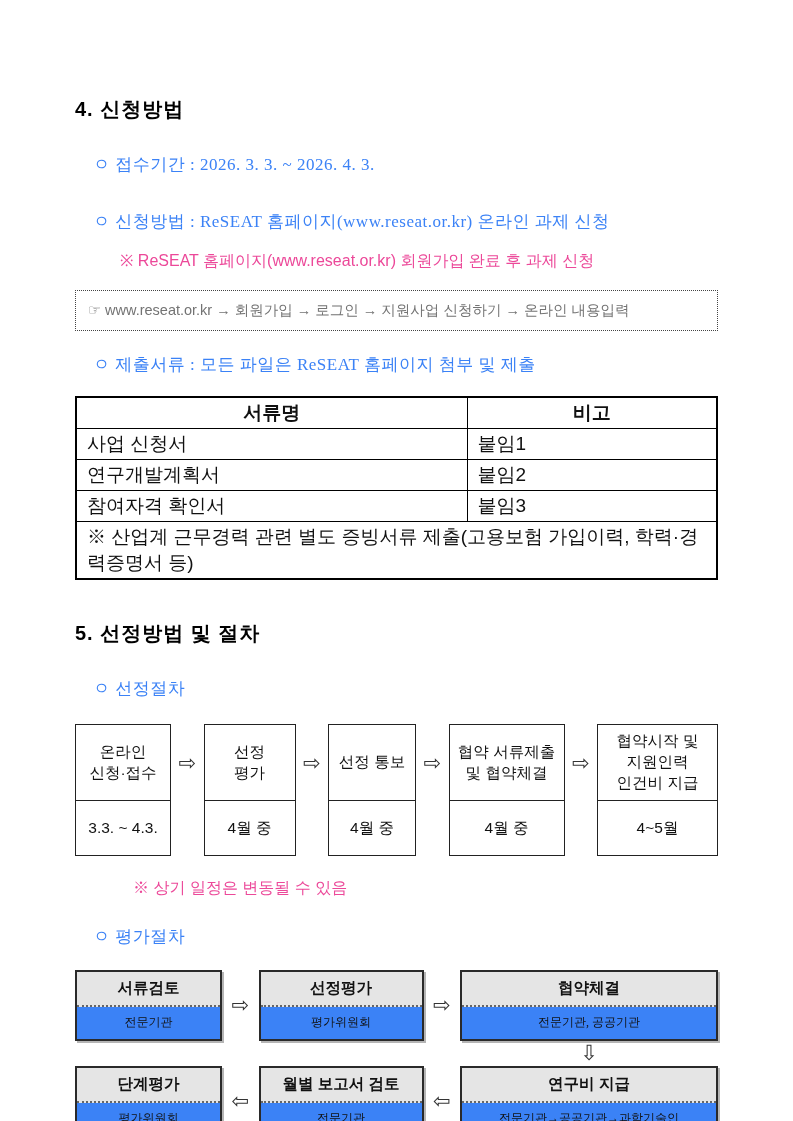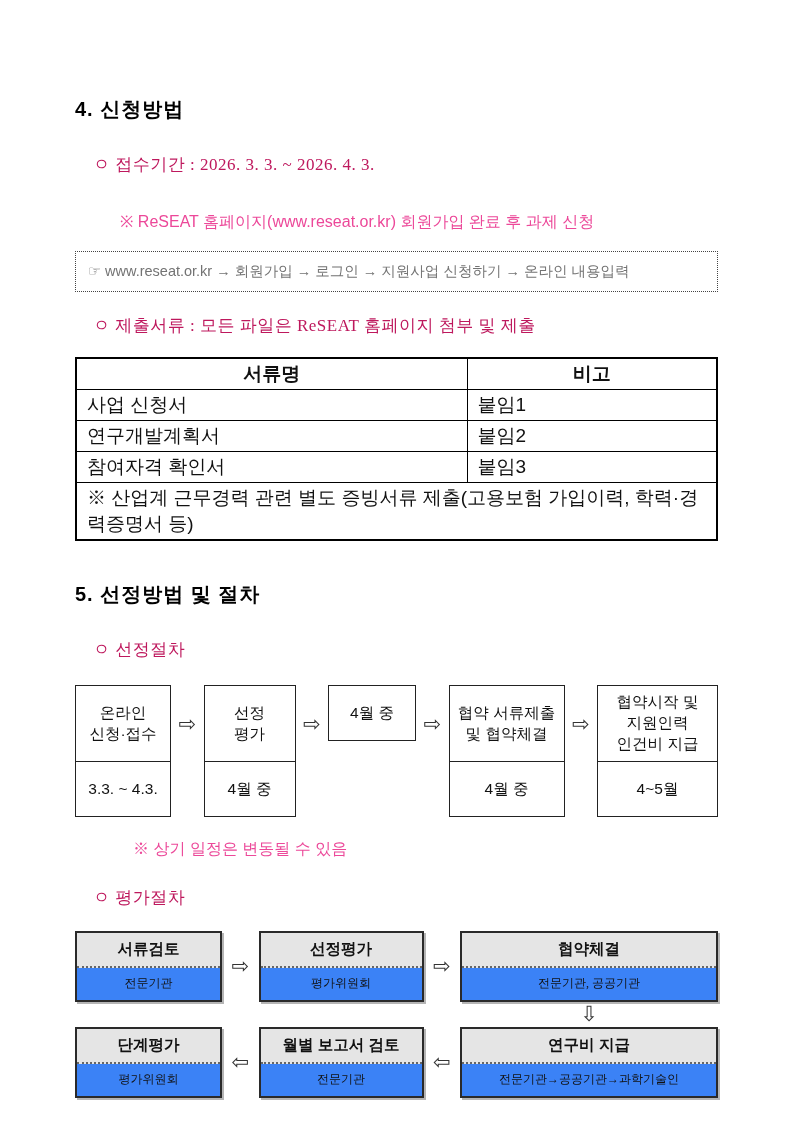--- a/index.html
+++ b/index.html
@@ -21,21 +21,21 @@
     font-size: 20px;
     letter-spacing: 1px;
     margin: 0 0 30px 0;
     color: #000;
   }
   .bullet {
     font-family: "Liberation Serif", serif;
     font-size: 17px;
     letter-spacing: 0.5px;
     margin: 0 0 0 18px;
-    color: #be185d;
+    color: #3b82f6;
   }
   .mb-lg { margin-bottom: 34px; }
   .mb-md { margin-bottom: 16px; }
   .mb-sm { margin-bottom: 20px; }
   .subnote {
     font-family: "Liberation Sans", sans-serif;
     font-size: 16px;
     margin: 0 0 18px 45px;
     color: #ec4899;
   }
@@ -129,20 +129,21 @@
 </style>
 </head>
 <body>
 
 <div class="page">
 
   <h2 class="sec-title">4. 신청방법</h2>
 
   <p class="bullet mb-lg">ㅇ  접수기간 : 2026. 3. 3. ~ 2026. 4. 3.</p>
 
+  <p class="bullet mb-md">ㅇ  신청방법 : ReSEAT 홈페이지(www.reseat.or.kr) 온라인 과제 신청</p>
 
   <p class="subnote">※  ReSEAT 홈페이지(www.reseat.or.kr) 회원가입 완료 후 과제 신청</p>
 
   <div class="dotted-box">
     <span>☞ www.reseat.or.kr → 회원가입 → 로그인 → 지원사업 신청하기 → 온라인 내용입력</span>
   </div>
 
   <p class="bullet mb-sm">ㅇ  제출서류 : 모든 파일은 ReSEAT 홈페이지 첨부 및 제출</p>
 
   <table class="doc-table">
@@ -182,20 +183,21 @@
       <div class="fc1-bottom">3.3. ~ 4.3.</div>
     </div>
     <div class="fc1-arrow">⇨</div>
     <div class="fc1-box w2">
       <div class="fc1-top prewrap">선정
 평가</div>
       <div class="fc1-bottom">4월 중</div>
     </div>
     <div class="fc1-arrow">⇨</div>
     <div class="fc1-box w3">
+      <div class="fc1-top prewrap">선정 통보</div>
       <div class="fc1-bottom">4월 중</div>
     </div>
     <div class="fc1-arrow">⇨</div>
     <div class="fc1-box w4">
       <div class="fc1-top prewrap">협약 서류제출
 및 협약체결</div>
       <div class="fc1-bottom">4월 중</div>
     </div>
     <div class="fc1-arrow">⇨</div>
     <div class="fc1-box w5">

